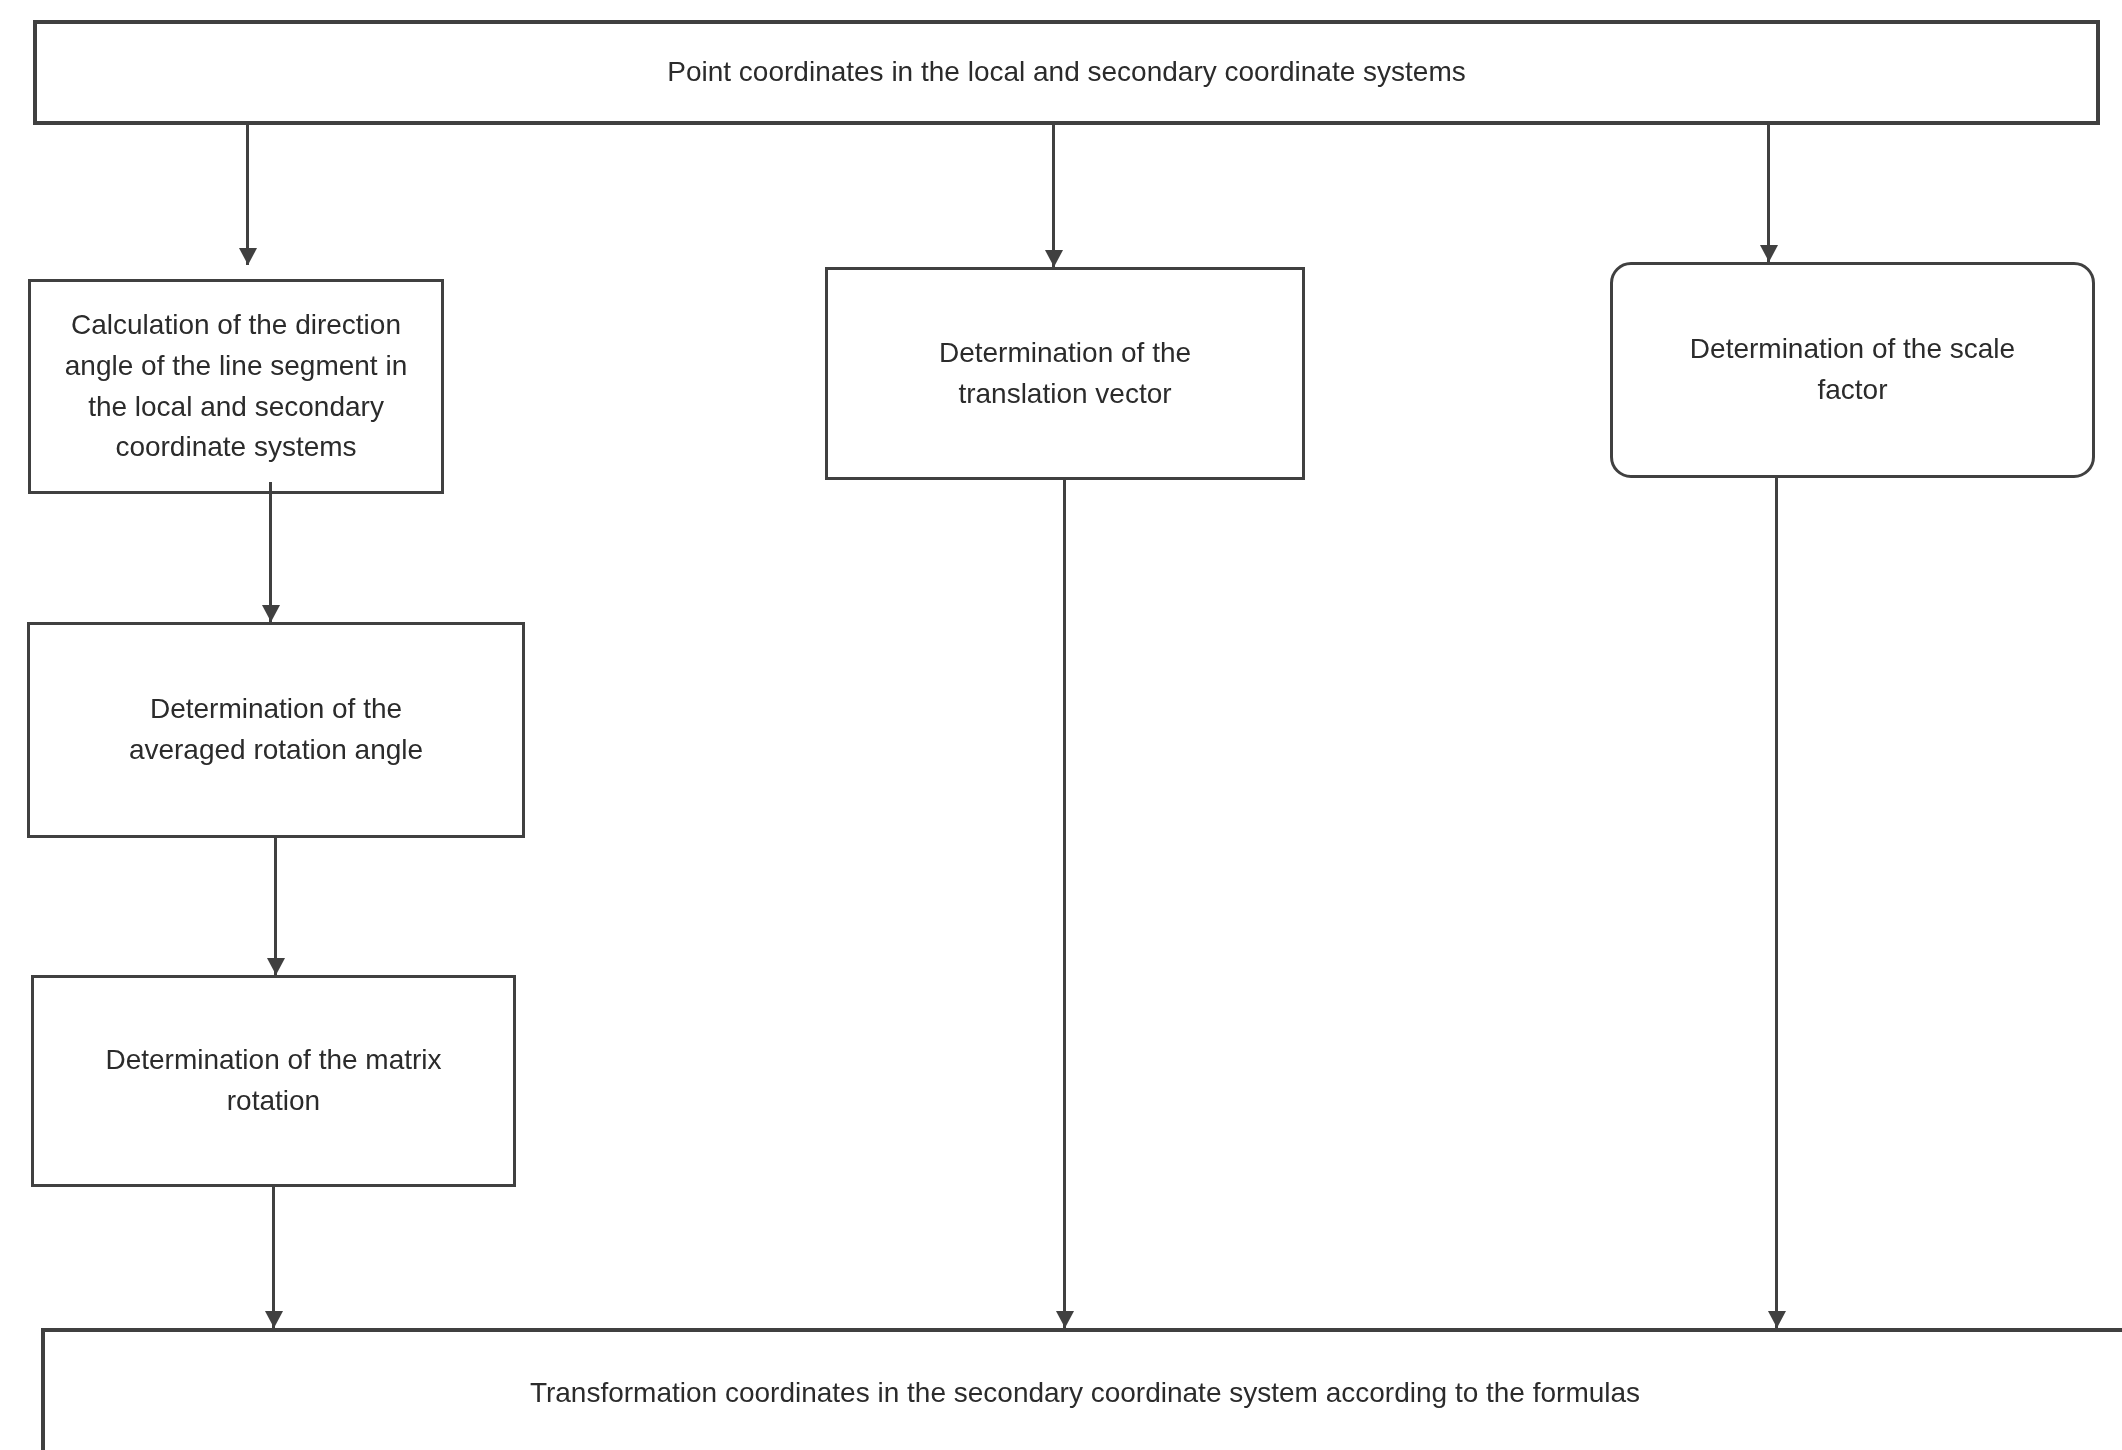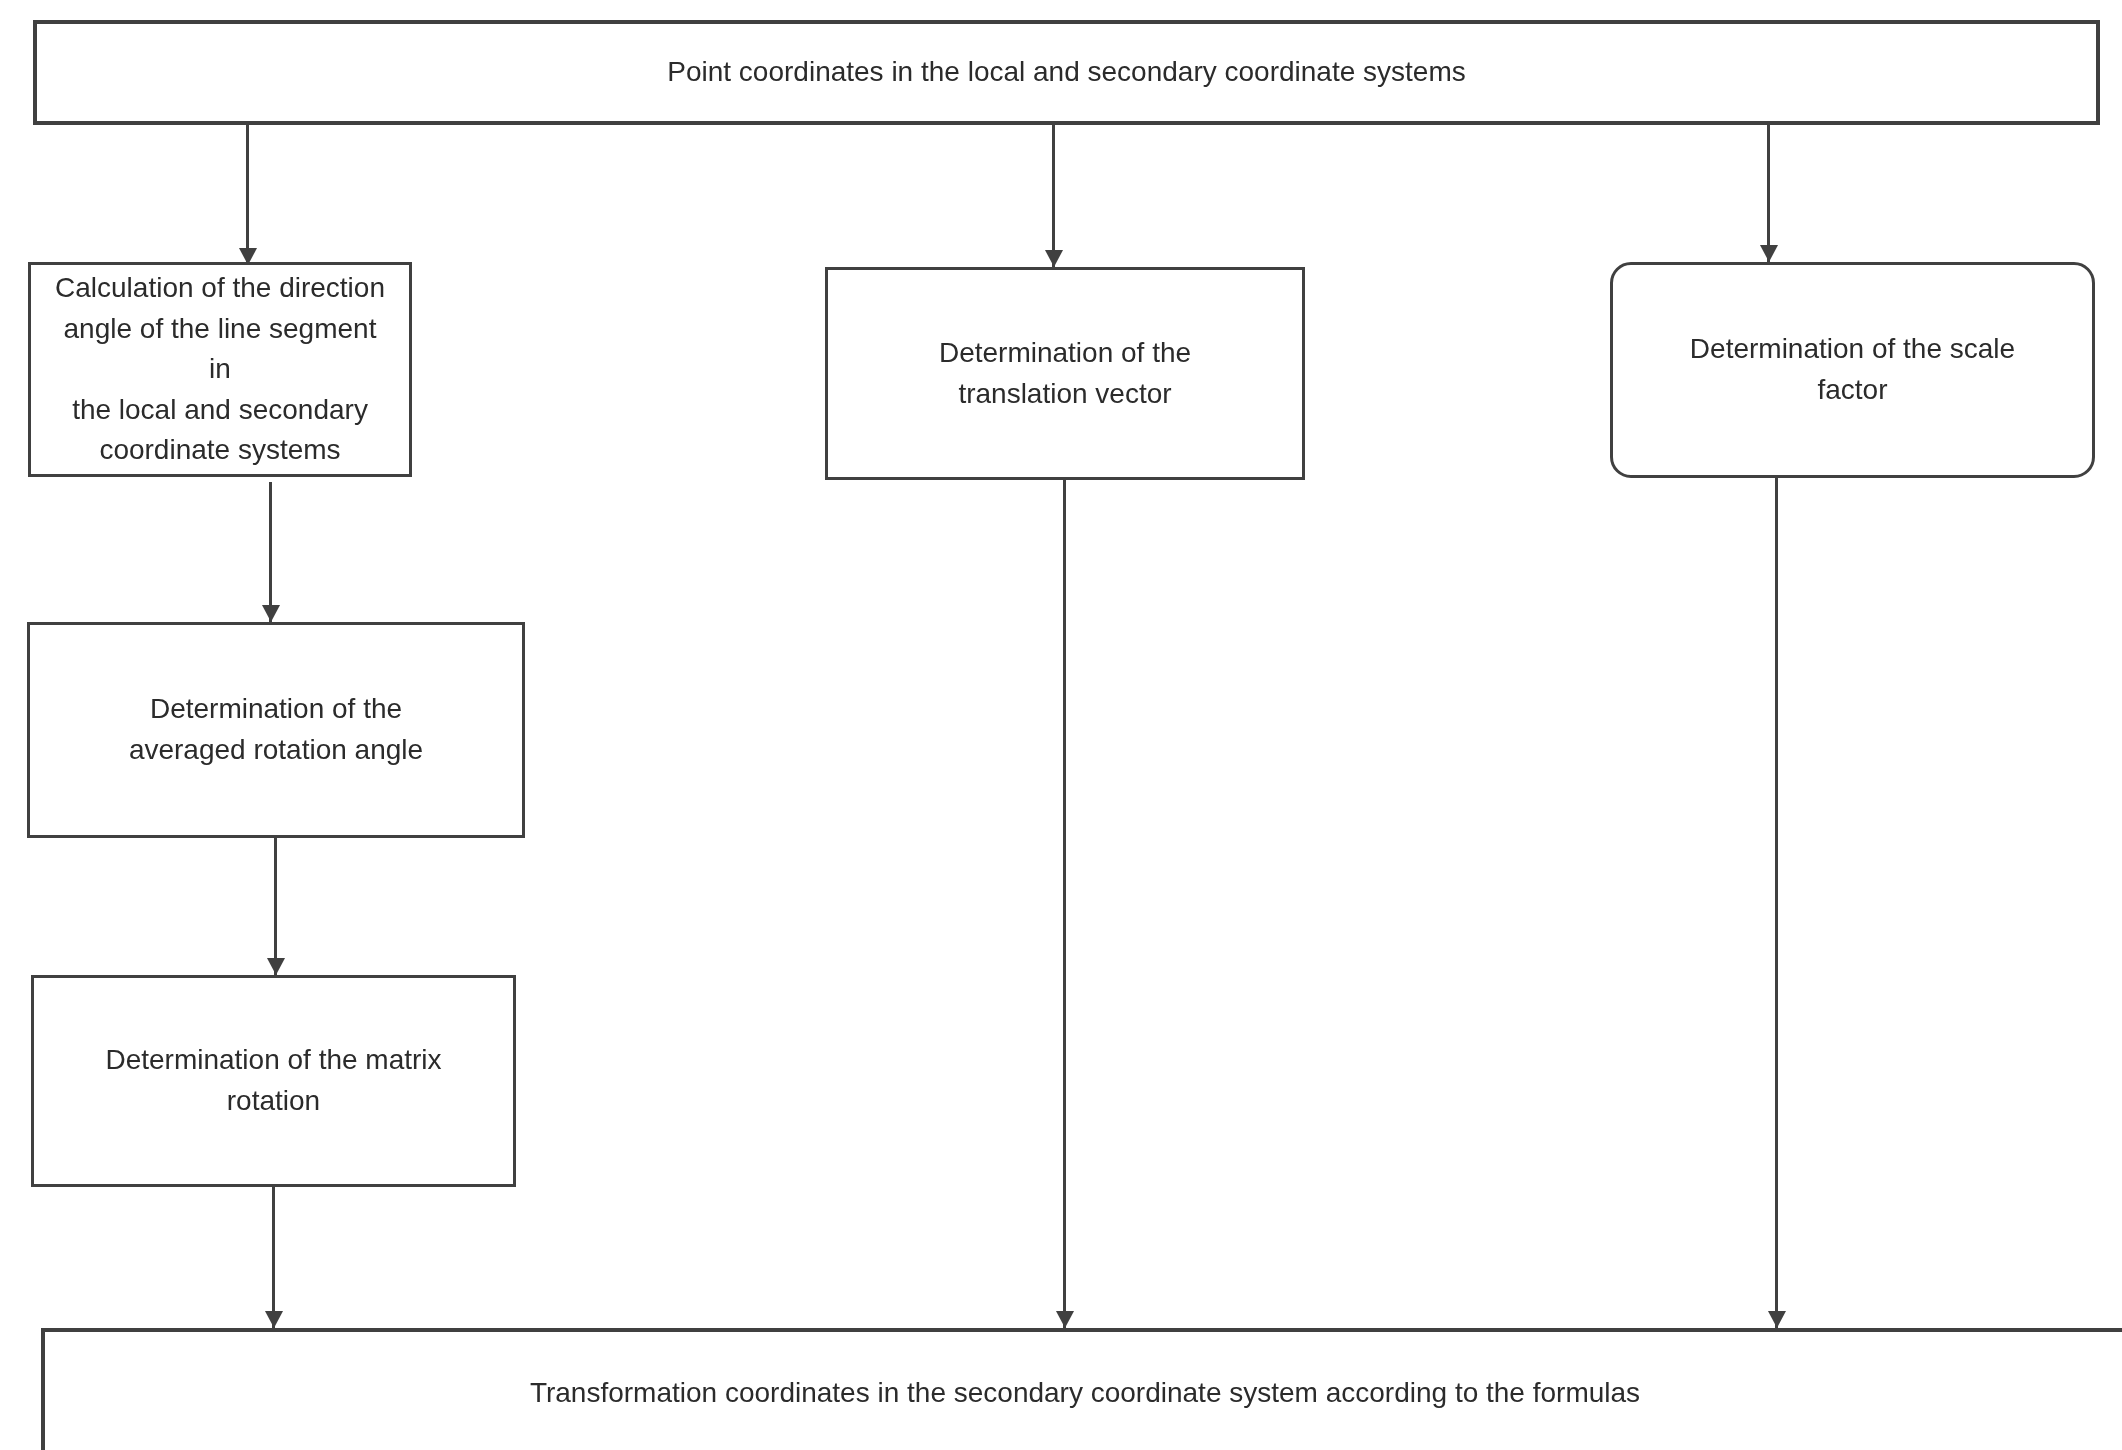--- a/index.html
+++ b/index.html
@@ -36,21 +36,21 @@
     font-size: 28px;
     line-height: 1.45;
     color: var(--text-color);
   }
 
   
   .node.banner { border-width: 4px; }
 
   
   #node-top    { left: 33px;   top: 20px;   width: 2067px; height: 105px; }
-  #node-left1  { left: 28px;   top: 262px;  width: 384px;  height: 215px; }
+  #node-left1  { left: 28px;   top: 279px;  width: 416px;  height: 215px; }
   #node-middle { left: 825px;  top: 267px;  width: 480px;  height: 213px; }
   #node-right  { left: 1610px; top: 262px;  width: 485px;  height: 216px; border-radius: 21px; }
   #node-left2  { left: 27px;   top: 622px;  width: 498px;  height: 216px; }
   #node-left3  { left: 31px;   top: 975px;  width: 485px;  height: 212px; }
   #node-bottom { left: 31px;   top: 1328px; width: 2088px; height: 130px; margin-left: 10px; }
 
   
   .arrow {
     position: absolute;
     width: 3px;

